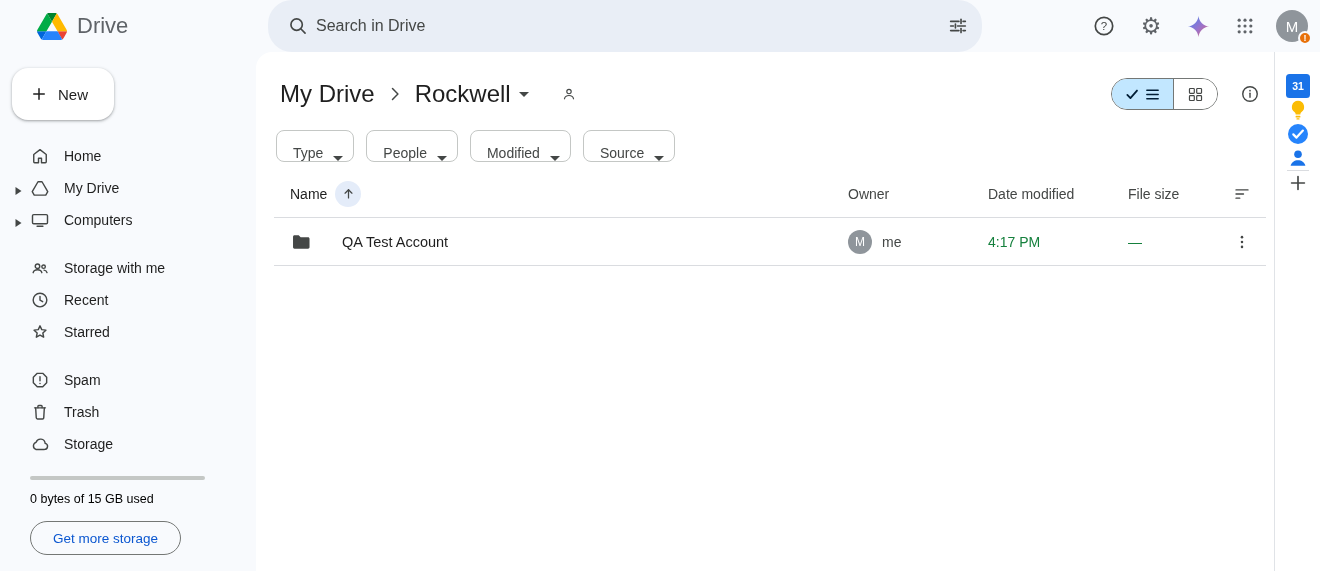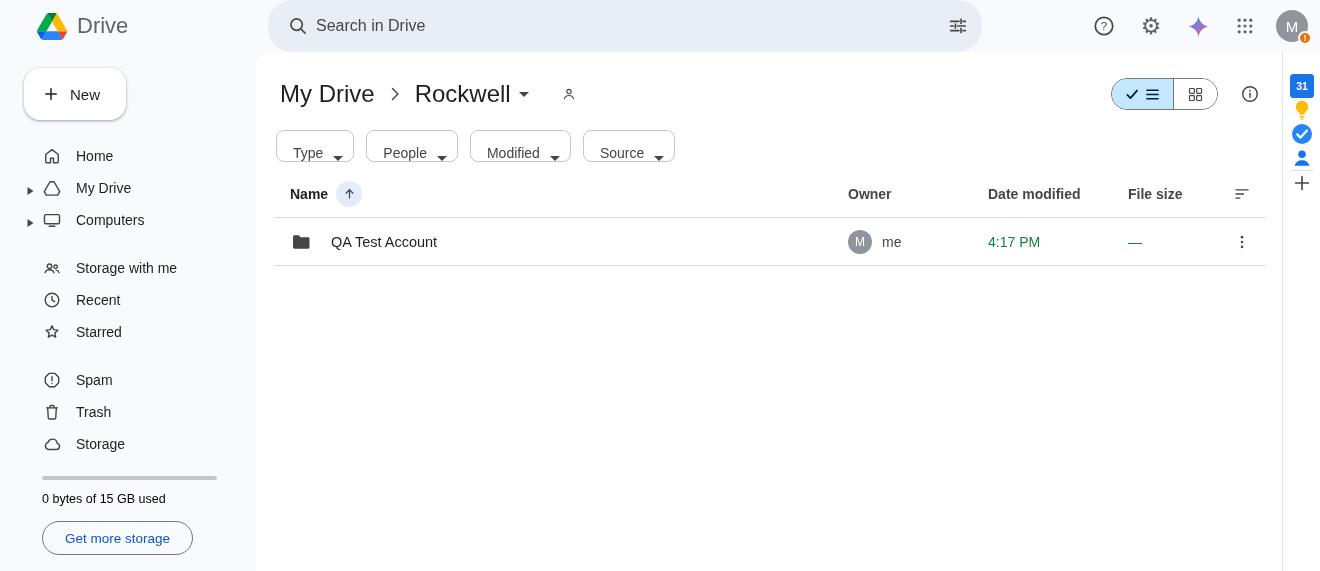--- a/index.html
+++ b/index.html
@@ -33,21 +33,21 @@
     width:32px; height:32px; border-radius:50%; background:#8f959b; color:#fff;
     display:flex; align-items:center; justify-content:center; font-size:15px;
   }
   .avatar-badge {
     position:absolute; right:0px; bottom:1px; width:14px; height:14px; border-radius:50%;
     background:#e8710a; border:2px solid #f8fafd; color:#fff; font-size:9px; font-weight:bold;
     display:flex; align-items:center; justify-content:center; line-height:1;
   }
 
   
-  .sidebar { position:absolute; top:52px; left:12px; bottom:0; width:256px; padding:16px 16px 0 12px; }
+  .sidebar { position:absolute; top:52px; left:0; bottom:0; width:256px; padding:16px 16px 0 12px; }
   .new-btn {
     height:52px; width:102px; background:#fff; border:none; border-radius:16px; cursor:pointer;
     box-shadow:0 1px 2px rgba(60,64,67,.3), 0 1px 3px 1px rgba(60,64,67,.15);
     display:flex; align-items:center; gap:10px; padding:0 18px;
     font-family:"Liberation Sans", sans-serif; font-size:15px; font-weight:500; color:#1f1f1f;
   }
   .nav { margin-top:20px; }
   .nav-group { margin-bottom:16px; }
   .nav-item {
     position:relative; height:32px; display:flex; align-items:center; gap:12px;
@@ -86,34 +86,34 @@
     border:1px solid #c4c7c5; border-radius:8px; background:#fff; cursor:pointer;
     font-size:14px; color:#444746;
   }
   .caret-down { width:0; height:0; border-left:5px solid transparent; border-right:5px solid transparent; border-top:5px solid #444746; }
 
   .table { margin-top:8px; }
   .thead, .trow {
     display:grid; grid-template-columns:1fr 140px 140px 90px 48px;
     align-items:center; height:48px; border-bottom:1px solid #dadce0;
   }
-  .thead { font-size:14px; font-weight:700; color:#444746; }
+  .thead { font-size:14px; font-weight:400; color:#444746; }
   .th-name { display:flex; align-items:center; gap:8px; padding-left:16px; cursor:pointer; color:#1f1f1f; }
   .sort-arrow-circle { width:26px; height:26px; border-radius:50%; background:#e4ecf9; display:flex; align-items:center; justify-content:center; }
   .th-actions { display:flex; justify-content:center; }
   .trow { cursor:pointer; }
-  .cell-name { display:flex; align-items:center; gap:19px; padding-left:16px; font-size:14.5px; font-weight:500; color:#1f1f1f; }
+  .cell-name { display:flex; align-items:center; gap:30px; padding-left:16px; font-size:14.5px; font-weight:500; color:#1f1f1f; }
   .cell-owner { display:flex; align-items:center; gap:10px; font-size:14px; color:#444746; }
   .owner-avatar { width:24px; height:24px; border-radius:50%; background:#8f959b; color:#fff; font-size:12px; display:flex; align-items:center; justify-content:center; }
   .cell-text { font-size:14px; color:#15803d; }
   .cell-actions { display:flex; justify-content:center; }
 
   
   .appbar {
-    position:absolute; top:52px; right:0; bottom:0; width:38px; background:#fff;
+    position:absolute; top:52px; right:0; bottom:0; width:46px; background:#fff;
     border-left:1px solid #e0e3e7; display:flex; flex-direction:column; align-items:center;
     padding-top:22px; 
   }
   .app-icon { width:24px; height:24px; display:flex; align-items:center; justify-content:center; cursor:pointer; }
   .appbar-divider { width:22px; height:1px; background:#dadce0; }
 </style>
 </head>
 <body>
 
 <header class="topbar">

